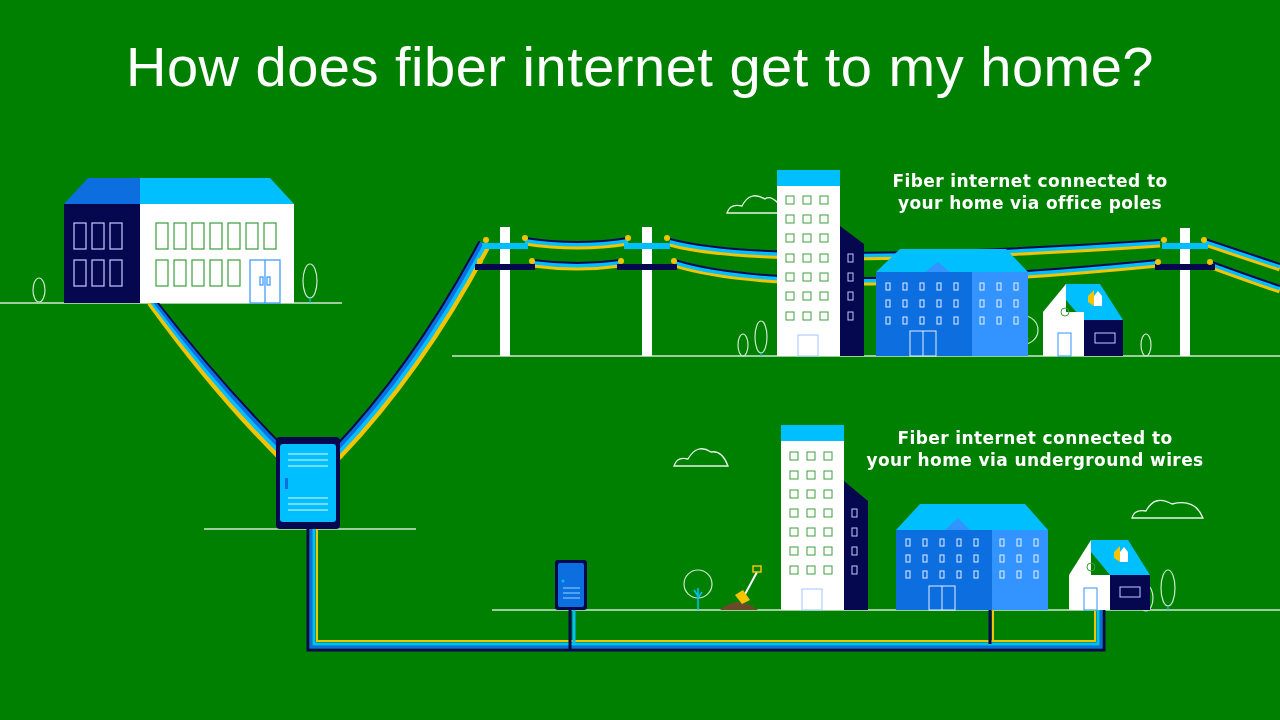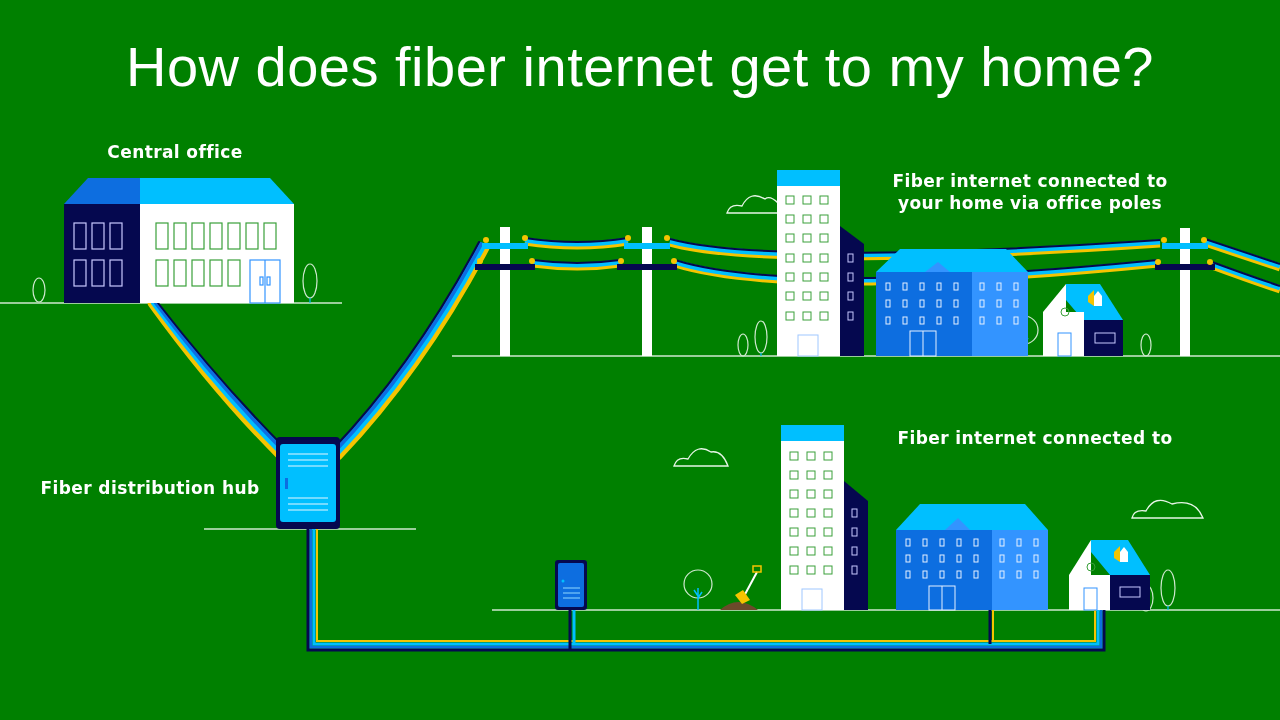--- a/index.html
+++ b/index.html
@@ -9,28 +9,27 @@
   .title { position: absolute; left: 0; top: 34px; width: 1280px; text-align: center; color: #fff; font-size: 56px; font-weight: 400; letter-spacing: 0.5px; }
   .label { position: absolute; color: #fff; font-weight: 700; font-size: 17px; letter-spacing: 0.4px; line-height: 22px; text-align: center; font-family: "DejaVu Sans", sans-serif; }
 </style>
 </head>
 <body>
 
 <div id="stage">
 
   <div class="title">How does fiber internet get to my home?</div>
 
-  <div class="label" style="left:90px; top:141px; width:170px;">Central office</div>
-  <div class="label" style="left:30px; top:477px; width:240px;">Fiber distribution hub</div>
   <div class="label" style="left:870px; top:170px; width:320px;">
     <div>Fiber internet connected to</div>
     <div>your home via office poles</div>
   </div>
   <div class="label" style="left:850px; top:427px; width:370px;">
     <div>Fiber internet connected to</div>
+    <div>your home via underground wires</div>
   </div>
 
   <svg width="1280" height="720" viewBox="0 0 1280 720" style="z-index:0">
 
     <g stroke="#cfe8cf" stroke-width="1.5">
       <line x1="0" y1="303" x2="342" y2="303"></line>
       <line x1="204" y1="529" x2="416" y2="529"></line>
       <line x1="452" y1="356" x2="1280" y2="356"></line>
       <line x1="492" y1="610" x2="1280" y2="610"></line>
     </g>

